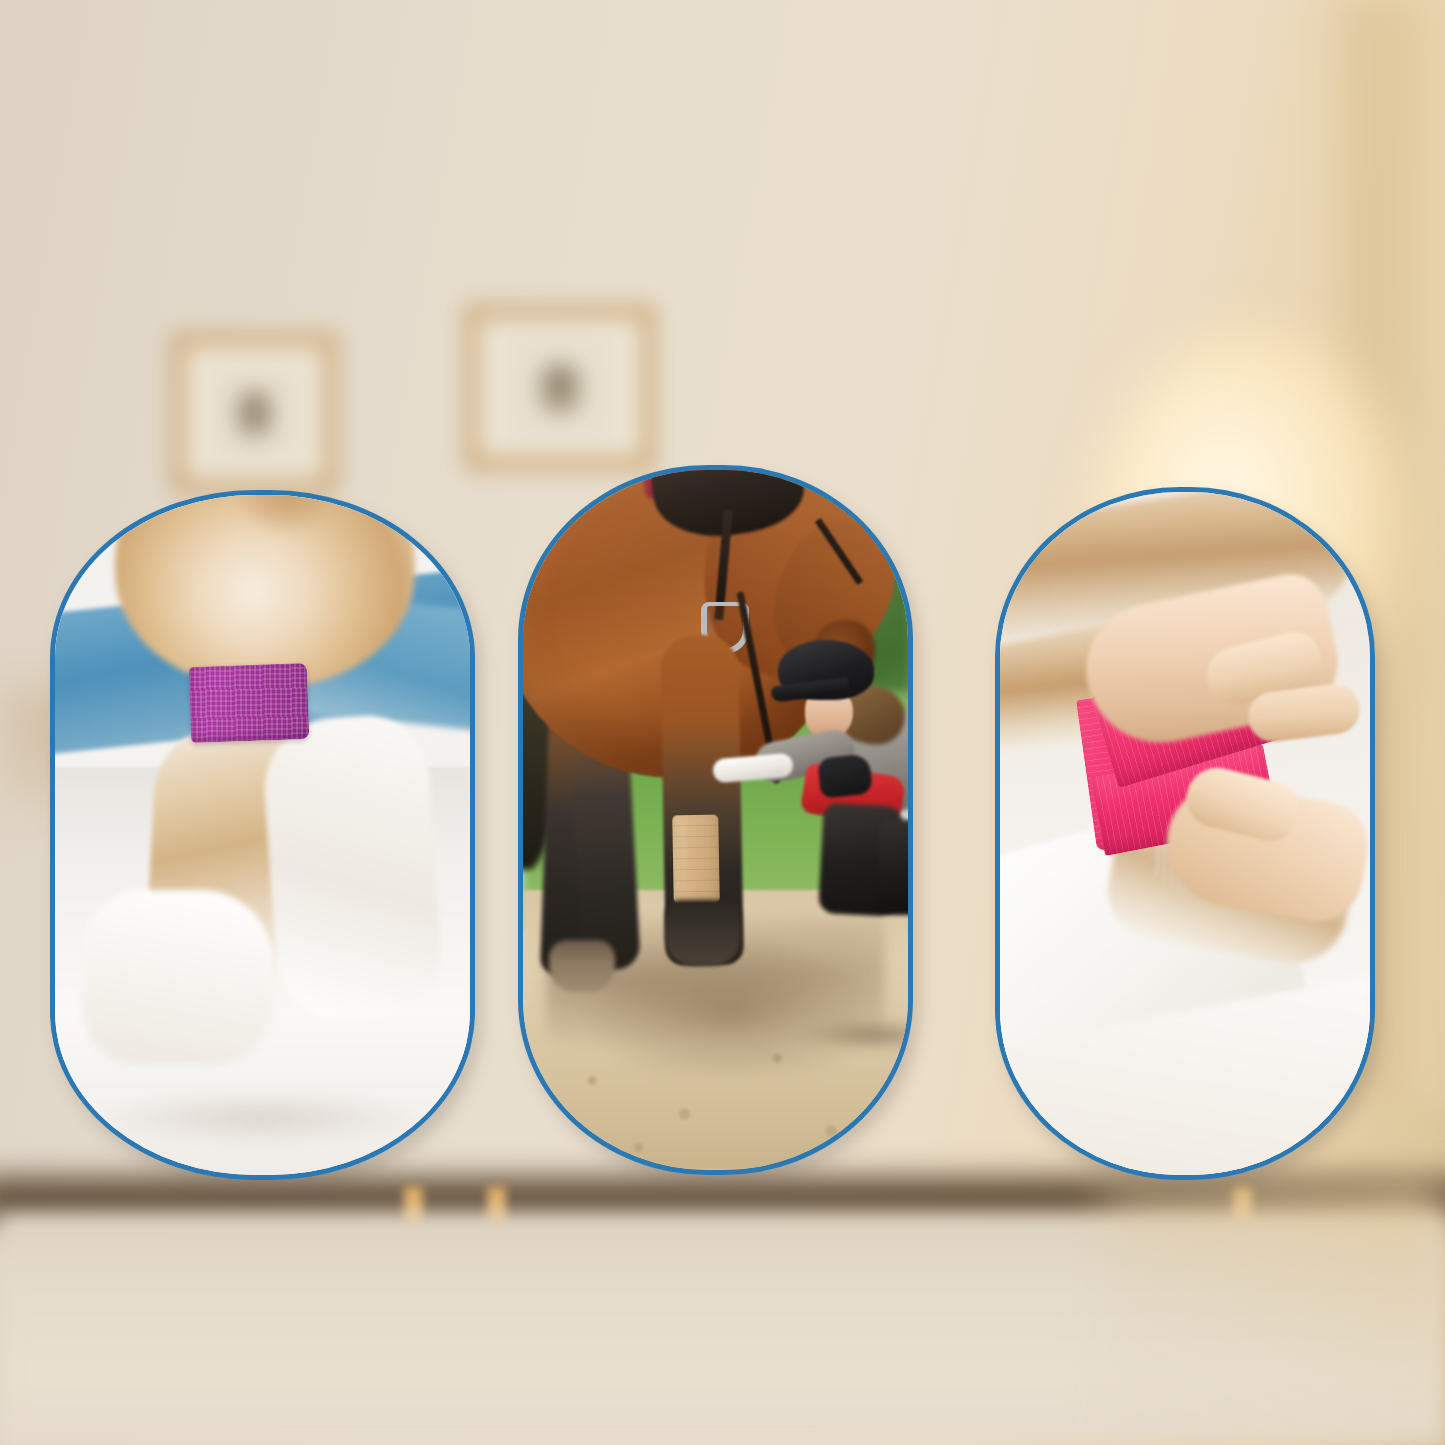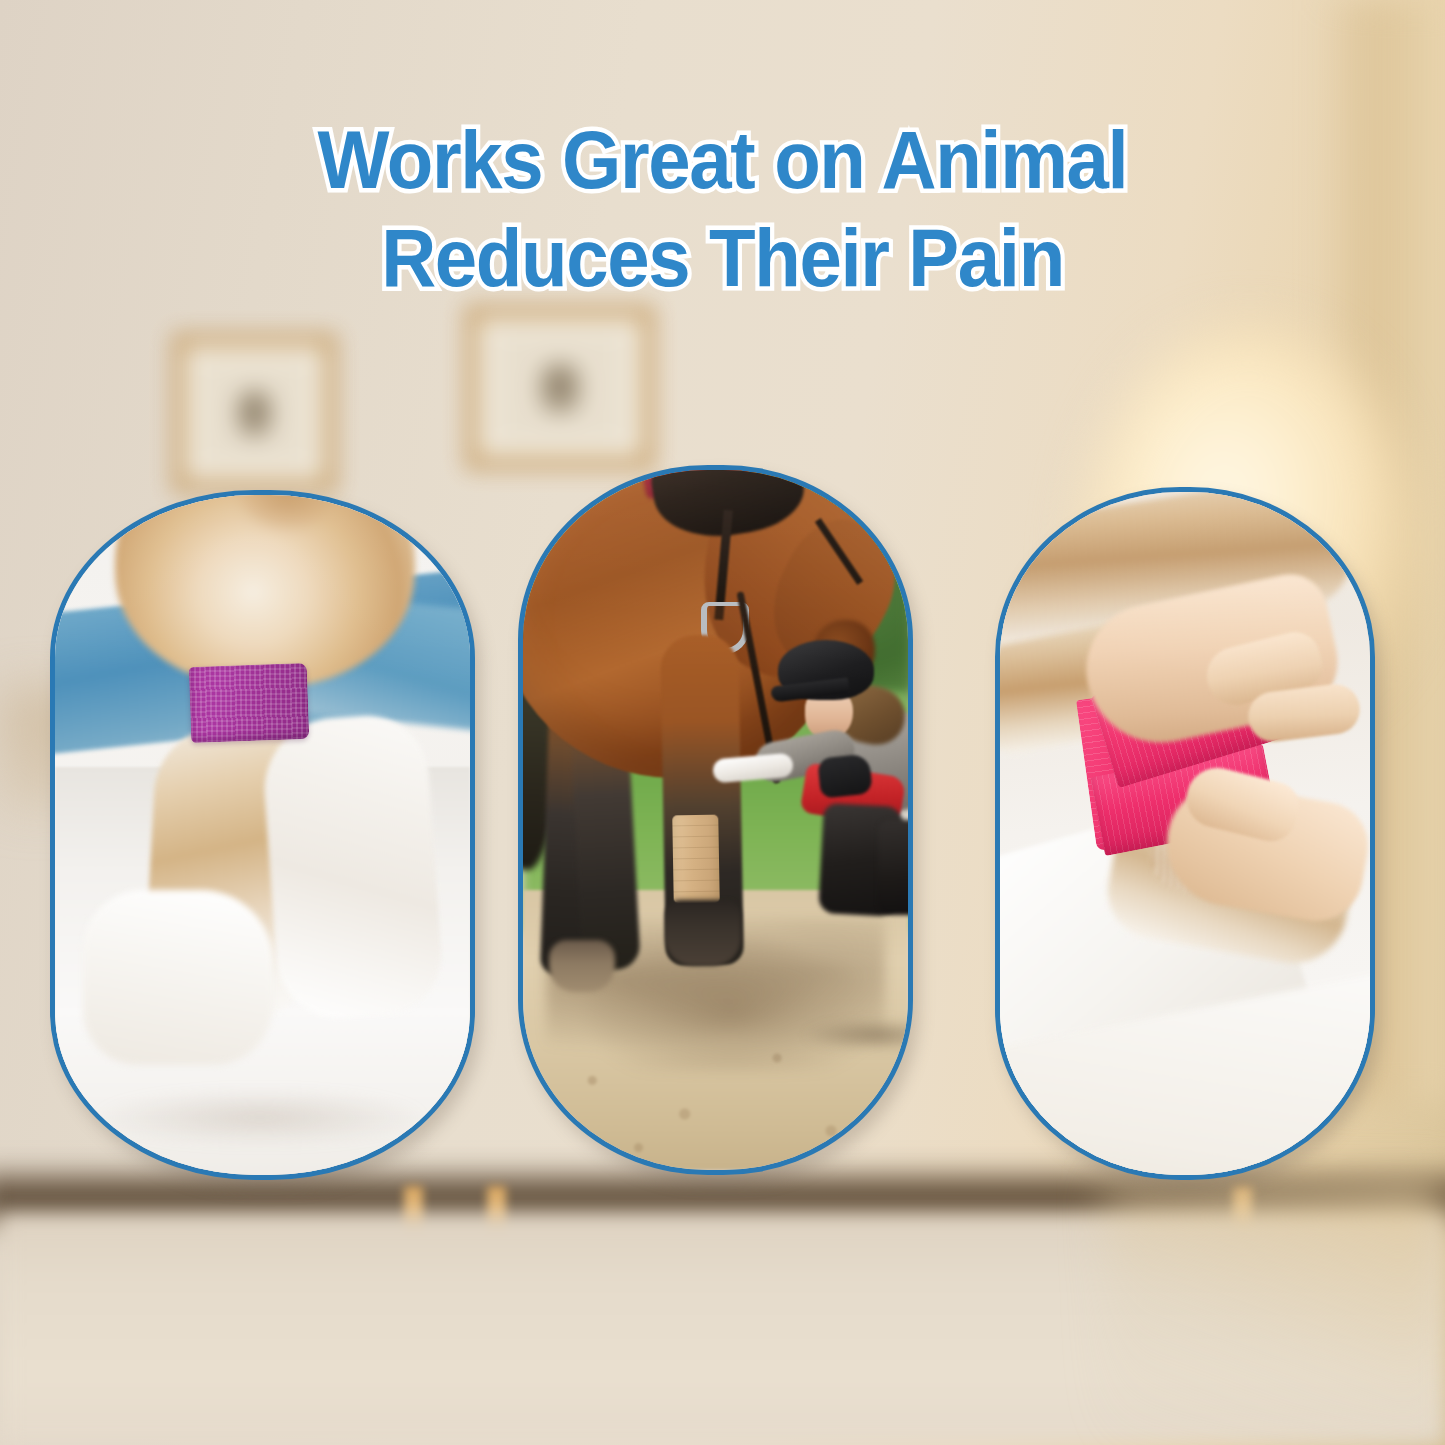--- a/index.html
+++ b/index.html
@@ -630,24 +630,20 @@
     <div class="bg-left-block"></div>
 
     <div class="bg-furniture"></div>
     <div class="bg-leg leg-1"></div>
     <div class="bg-leg leg-2"></div>
     <div class="bg-leg leg-3"></div>
     <div class="bg-floor"></div>
     <div class="bg-floor-right"></div>
   </div>
 
-  <div class="headline">
-    <span class="headline-line">Works Great on Animal</span>
-    <span class="headline-line">Reduces Their  Pain</span>
-  </div>
 
   <div class="card card-left">
     <div class="card-inner">
       <div class="p1-bg"></div>
       <div class="p1-table"></div>
       <div class="p1-blue-cloth"></div>
       <div class="p1-blue-cloth2"></div>
       <div class="p1-leg-a"></div>
       <div class="p1-leg-b"></div>
       <div class="p1-paw-front"></div>

